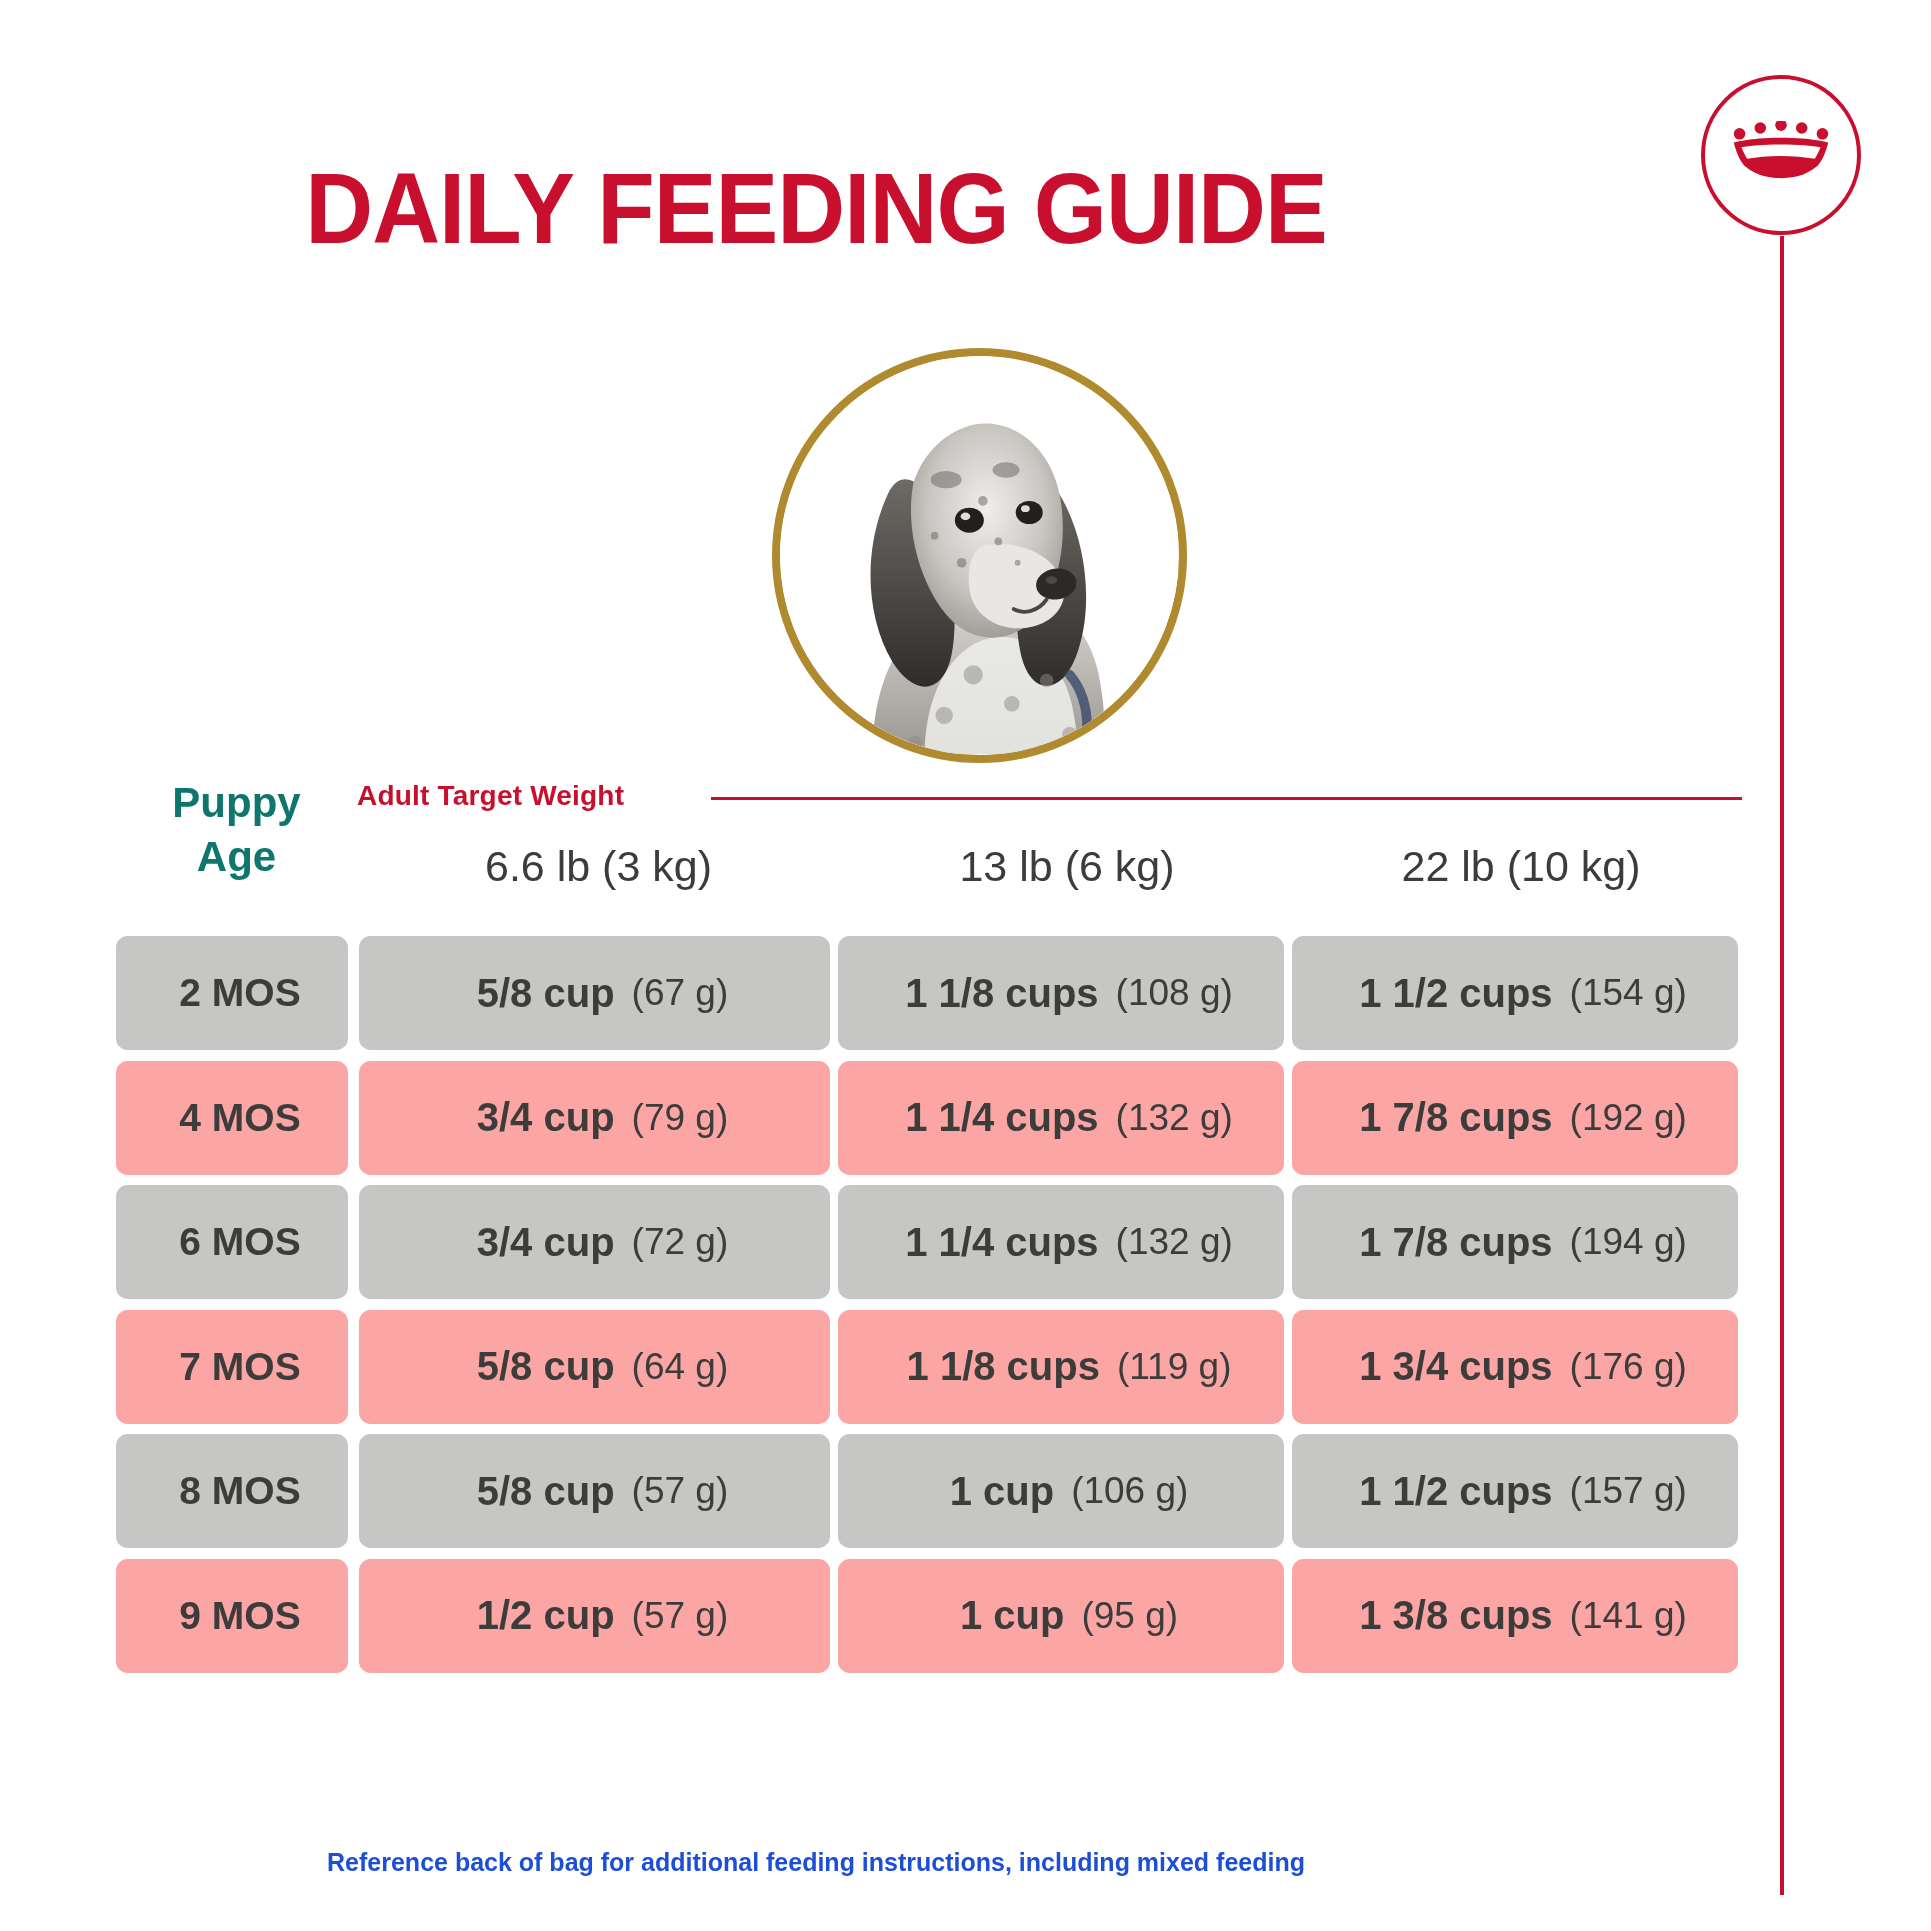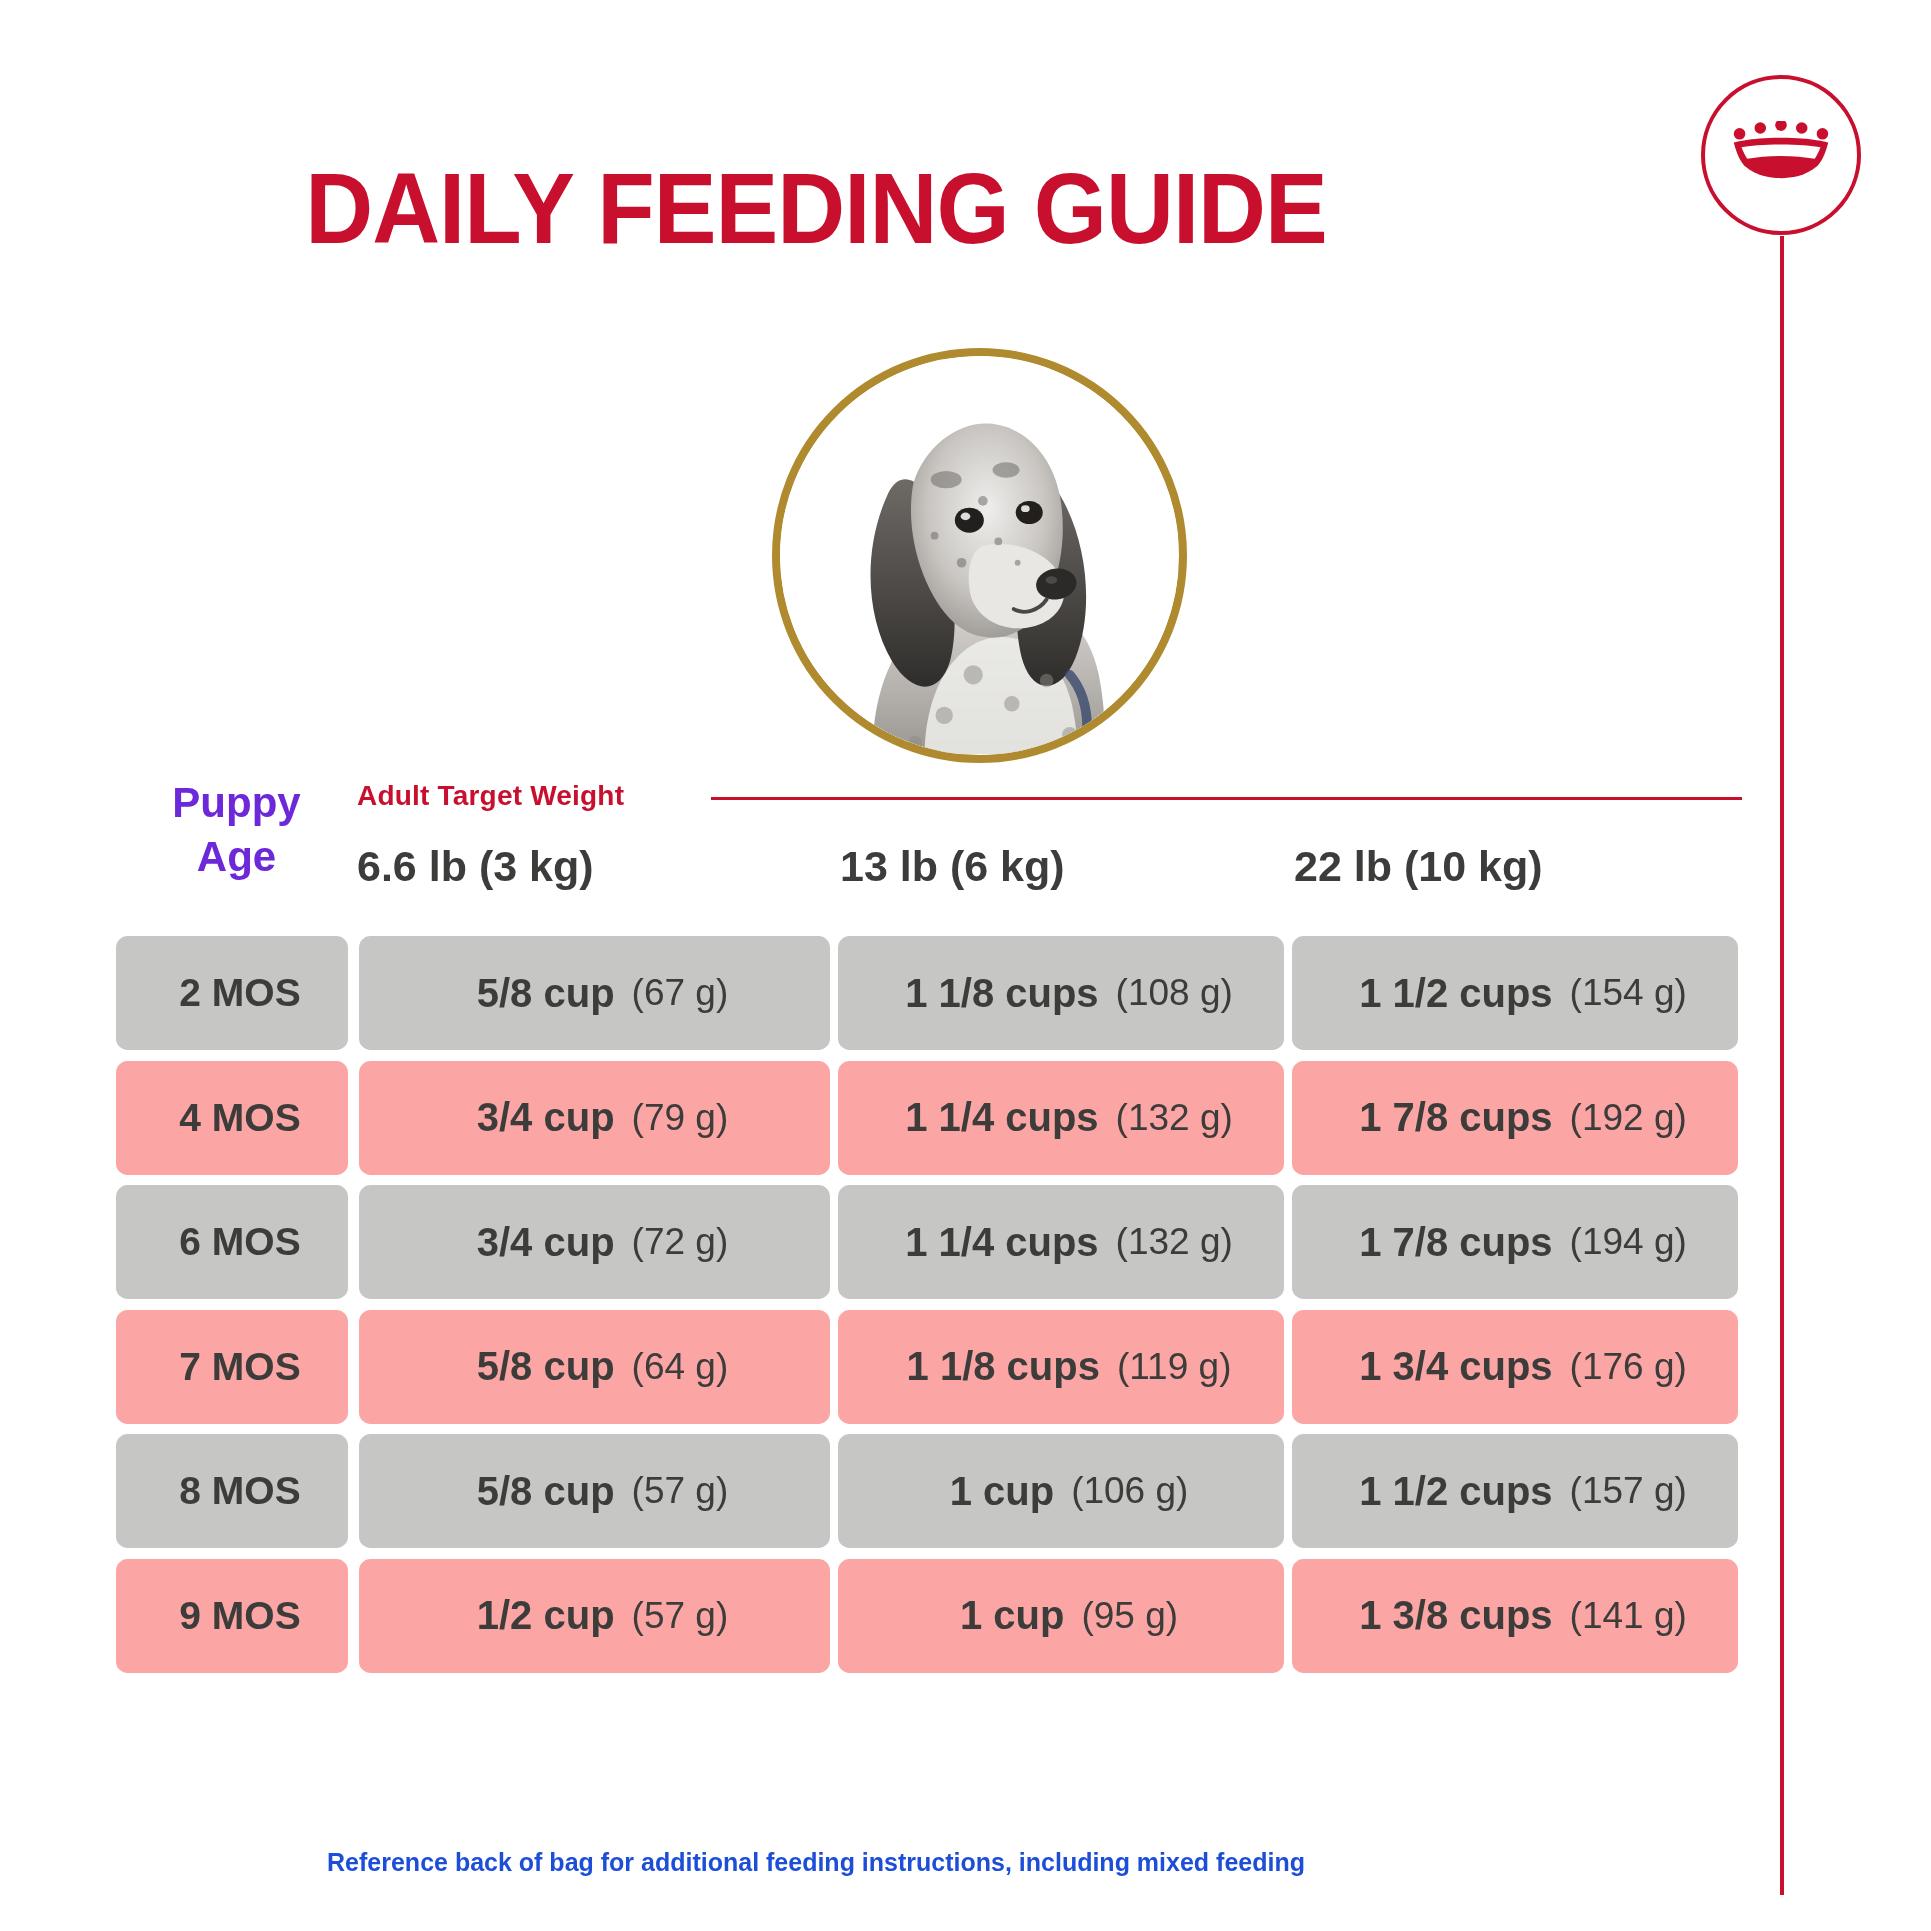--- a/index.html
+++ b/index.html
@@ -93,31 +93,32 @@
     position: absolute;
     left: 595px; top: 25px;
     height: 2.9px; width: 1031px;
     background: #c8102e;
   }
   .puppy-age {
     position: absolute;
     left: 0; top: 3.9px;
     width: 241px;
     text-align: center;
-    color: #6d28d9;
+    color: #0f766e;
     font-size: 42px;
     font-weight: bold;
     line-height: 1.28;
   }
   .wcol {
     position: absolute;
     top: 70px;
+    text-align: center;
     color: #3c3c3b;
     font-size: 43px;
-    font-weight: bold;
+    font-weight: normal;
     white-space: nowrap;
   }
   .wcol.c1 { left: 241px;  width: 483px; }
   .wcol.c2 { left: 724px;  width: 454px; }
   .wcol.c3 { left: 1178px; width: 454px; }
 
   .row {
     position: relative;
     height: 114px;
     margin-bottom: 10.6px;

